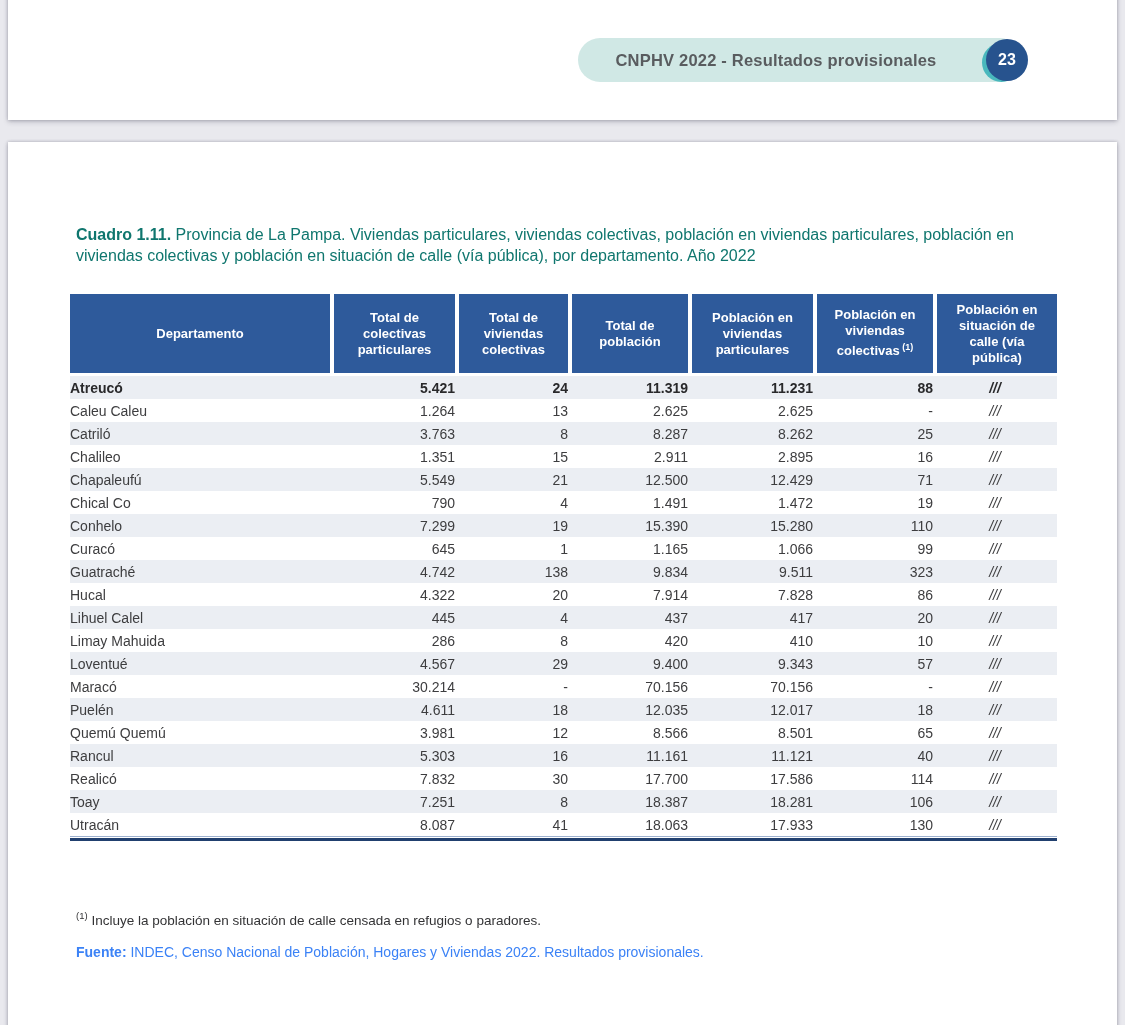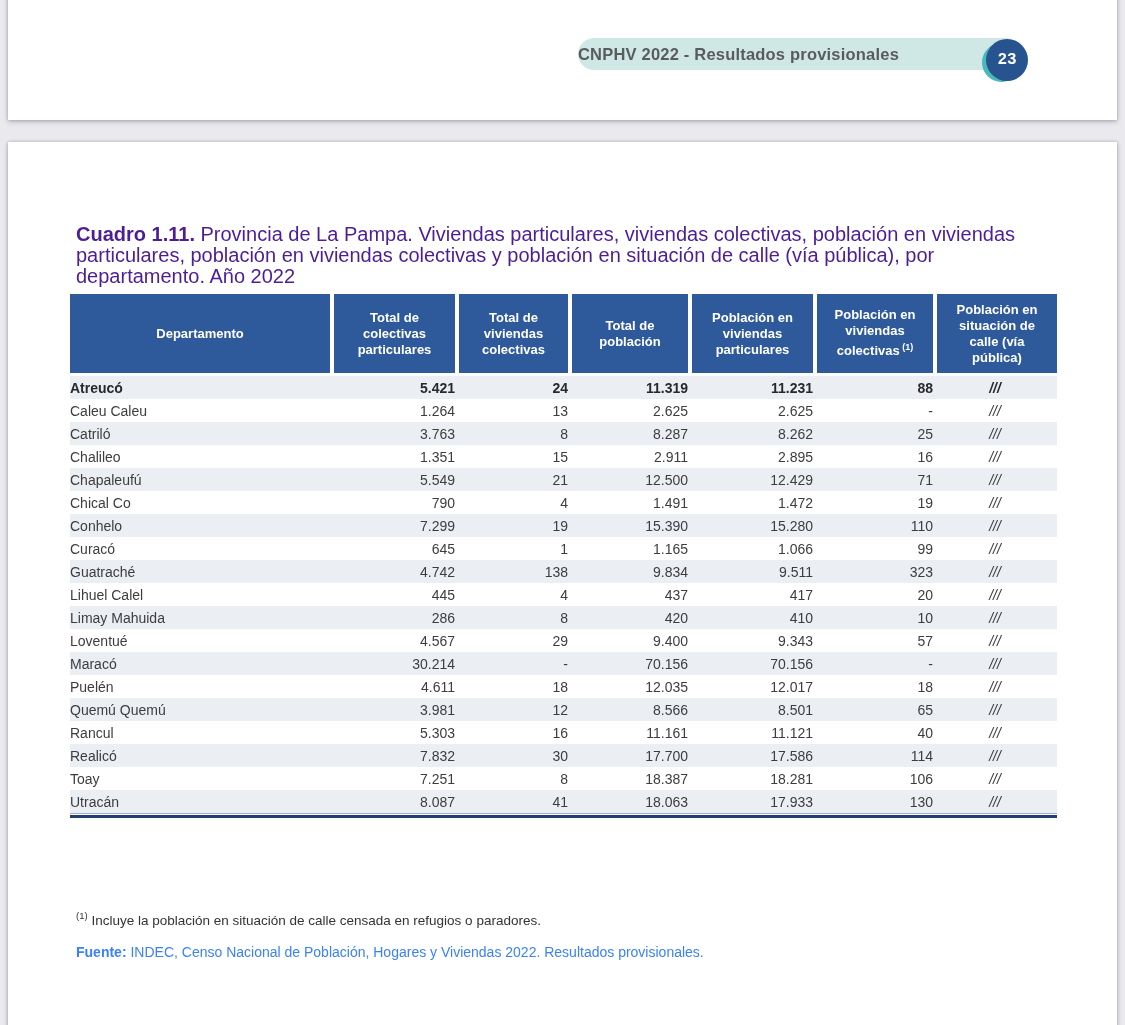--- a/index.html
+++ b/index.html
@@ -28,41 +28,41 @@
   }
   .page-top { top: -12px; height: 132px; }
   .page-main { top: 142px; height: 930px; }
 
   
   .banner-pill {
     position: absolute;
     left: 570px;
     top: 50px;
     width: 444px;
-    height: 32px;
+    height: 44px;
     background: var(--banner-bg);
     border-radius: 22px;
     display: flex;
     align-items: center;
+    justify-content: center;
   }
   .banner-label {
     font-size: 16.5px;
     font-weight: bold;
     color: #595c5f;
     letter-spacing: 0.2px;
     padding-right: 48px;
     white-space: nowrap;
   }
   .badge-outer {
     position: absolute;
     right: -6px;
     top: 0px;
     width: 46px;
     height: 45px;
-    font-family: Liberation Mono, monospace;
   }
   .badge-teal {
     position: absolute;
     left: 0px;
     top: 5px;
     width: 39px;
     height: 39px;
     border-radius: 50%;
     background: var(--badge-accent);
   }
@@ -81,23 +81,23 @@
     align-items: center;
     justify-content: center;
   }
 
   
   .doc-title {
     position: absolute;
     left: 68px;
     top: 82px;
     width: 992px;
-    font-size: 20px;
+    font-size: 16px;
     line-height: 21px;
-    color: #4c1d95;
+    color: #0f766e;
   }
   .doc-title b { font-weight: bold; }
 
   
   .table-wrap {
     position: absolute;
     left: 62px;
     top: 152px;
     width: 987px;
   }
@@ -289,20 +289,29 @@
           <tr>
             <td class="c1">Guatraché</td>
             <td class="c2">4.742</td>
             <td class="c3">138</td>
             <td class="c4">9.834</td>
             <td class="c5">9.511</td>
             <td class="c6">323</td>
             <td class="c7 slashes">///</td>
           </tr>
           <tr>
+            <td class="c1">Hucal</td>
+            <td class="c2">4.322</td>
+            <td class="c3">20</td>
+            <td class="c4">7.914</td>
+            <td class="c5">7.828</td>
+            <td class="c6">86</td>
+            <td class="c7 slashes">///</td>
+          </tr>
+          <tr>
             <td class="c1">Lihuel Calel</td>
             <td class="c2">445</td>
             <td class="c3">4</td>
             <td class="c4">437</td>
             <td class="c5">417</td>
             <td class="c6">20</td>
             <td class="c7 slashes">///</td>
           </tr>
           <tr>
             <td class="c1">Limay Mahuida</td>

